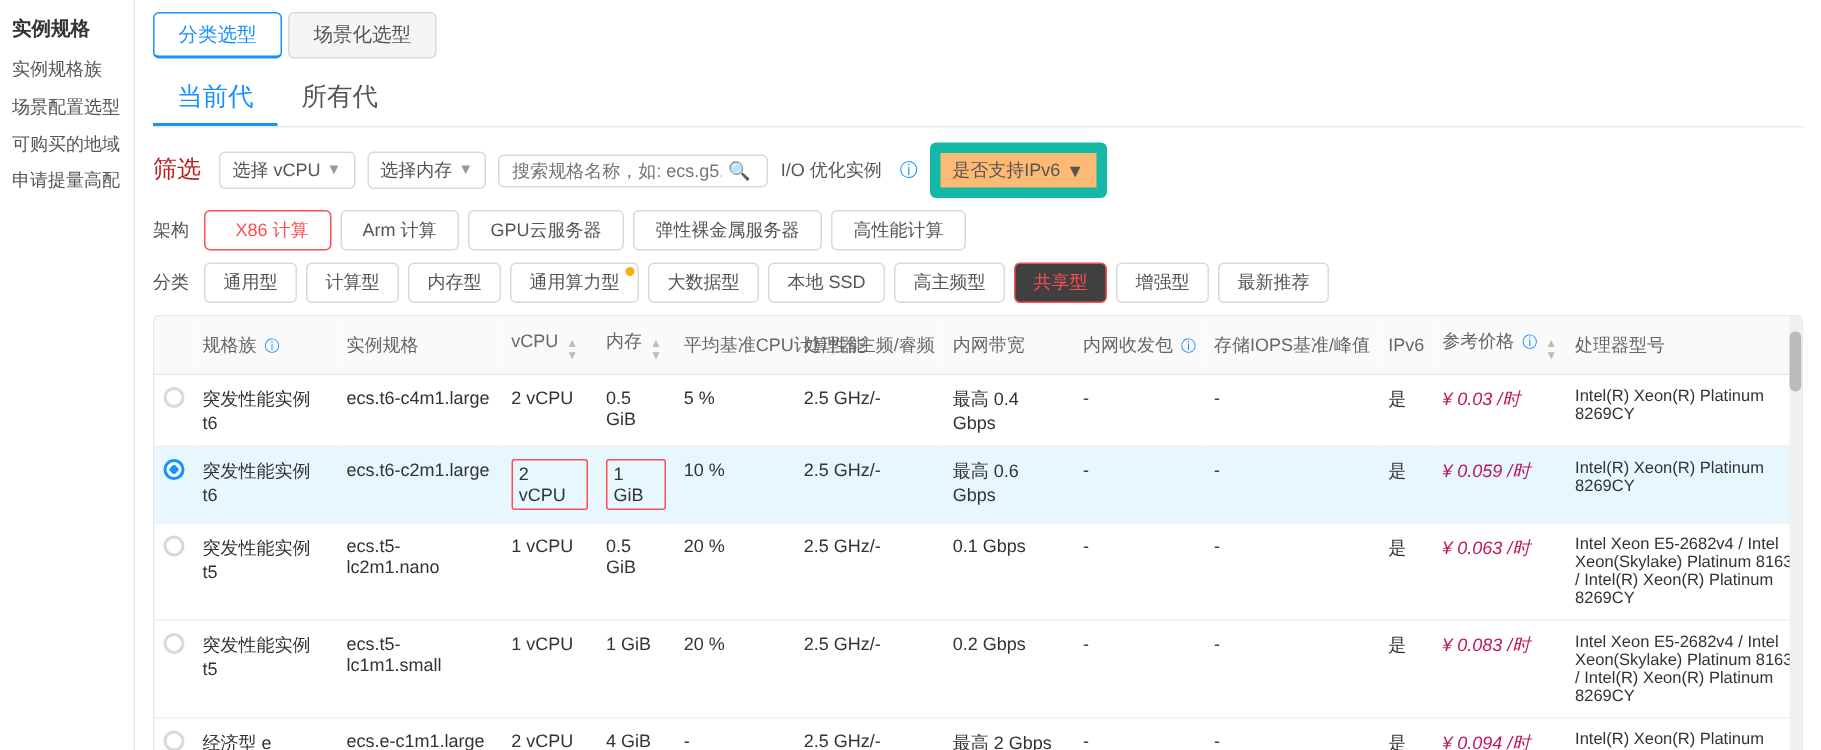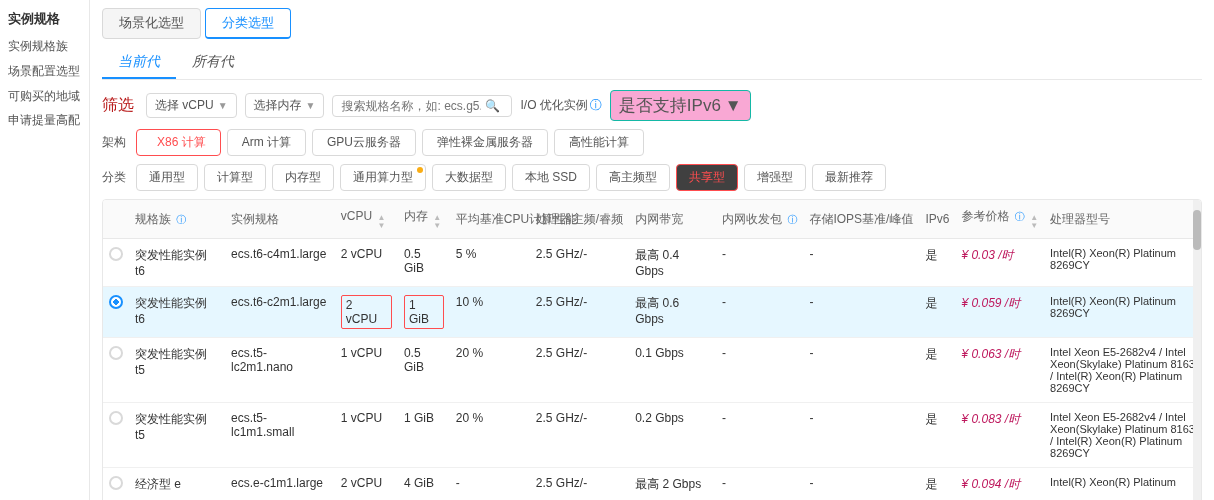--- a/index.html
+++ b/index.html
@@ -15,33 +15,33 @@
     
     .main { flex: 1; padding: 8px 12px; overflow: hidden; }
     
     
     .top-tabs { display: flex; gap: 4px; margin-bottom: 8px; }
     .top-tab { padding: 5px 16px; border: 1px solid #d9d9d9; border-radius: 4px; cursor: pointer; font-size: 13px; color: #555; background: #f5f5f5; }
     .top-tab.active { background: #fff; border-color: #1890ff; color: #1890ff; border-bottom: 2px solid #1890ff; }
     
     
     .sub-tabs { display: flex; gap: 0; margin-bottom: 10px; border-bottom: 1px solid #e8e8e8; }
-    .sub-tab { padding: 6px 16px; cursor: pointer; font-size: 14px; color: #555; border-bottom: 2px solid transparent; font-style: italic; }
+    .sub-tab { padding: 6px 16px; cursor: pointer; font-size: 17px; color: #555; border-bottom: 2px solid transparent; }
     .sub-tab.active { color: #1890ff; border-bottom: 2px solid #1890ff; }
     
     
     .filter-row { display: flex; align-items: center; gap: 8px; margin-bottom: 8px; flex-wrap: wrap; }
     .filter-label { font-size: 16px; color: #b91c1c; margin-right: 4px; font-family: Liberation Serif, serif; }
     .filter-select { display: flex; align-items: center; border: 1px solid #d9d9d9; border-radius: 4px; padding: 3px 8px; font-size: 12px; color: #555; cursor: pointer; background: #fff; gap: 4px; }
     .filter-select .arrow { font-size: 10px; color: #999; }
     .search-box { display: flex; align-items: center; border: 1px solid #d9d9d9; border-radius: 4px; padding: 3px 8px; font-size: 12px; background: #fff; gap: 4px; min-width: 180px; }
     .search-box input { border: none; outline: none; font-size: 12px; color: #999; width: 140px; }
-    .io-opt { font-size: 12px; color: #555; display: flex; align-items: flex-start; gap: 2px; }
+    .io-opt { font-size: 12px; color: #555; display: flex; align-items: flex-start; gap: 12px; }
     .io-opt .link { color: #1890ff; cursor: pointer; }
-    .filter-select-blue { display: flex; align-items: center; border: 1px solid #14b8a6; border-radius: 4px; padding: 3px 8px; font-size: 17px; color: #555; cursor: pointer; background: #f9a8d4; gap: 4px; }
+    .filter-select-blue { display: flex; align-items: center; border: 7px solid #14b8a6; border-radius: 4px; padding: 3px 8px; font-size: 12px; color: #555; cursor: pointer; background: #fdba74; gap: 4px; }
     
     
     .arch-row { display: flex; align-items: center; gap: 6px; margin-bottom: 8px; }
     .arch-label { font-size: 12px; color: #555; margin-right: 4px; }
     .arch-btn { padding: 4px 14px; border: 1px solid #d9d9d9; border-radius: 4px; font-size: 12px; cursor: pointer; color: #555; background: #fff; }
     .arch-btn.active { border-color: #ff4d4f; color: #ff4d4f; background: #fff; padding-left: 20px; }
     
     
     .cat-row { display: flex; align-items: center; gap: 6px; margin-bottom: 8px; }
     .cat-label { font-size: 12px; color: #555; margin-right: 4px; }
@@ -78,22 +78,22 @@
     <div class="sidebar-title">实例规格</div>
     <div class="sidebar-item">实例规格族</div>
     <div class="sidebar-item">场景配置选型</div>
     <div class="sidebar-item">可购买的地域</div>
     <div class="sidebar-item">申请提量高配</div>
   </div>
 
   <div class="main">
 
     <div class="top-tabs">
+      <div class="top-tab active">分类选型</div>
       <div class="top-tab">场景化选型</div>
-      <div class="top-tab active">分类选型</div>
     </div>
 
     <div class="sub-tabs">
       <div class="sub-tab active">当前代</div>
       <div class="sub-tab">所有代</div>
     </div>
 
     <div class="filter-row">
       <span class="filter-label">筛选</span>
       <div class="filter-select">

